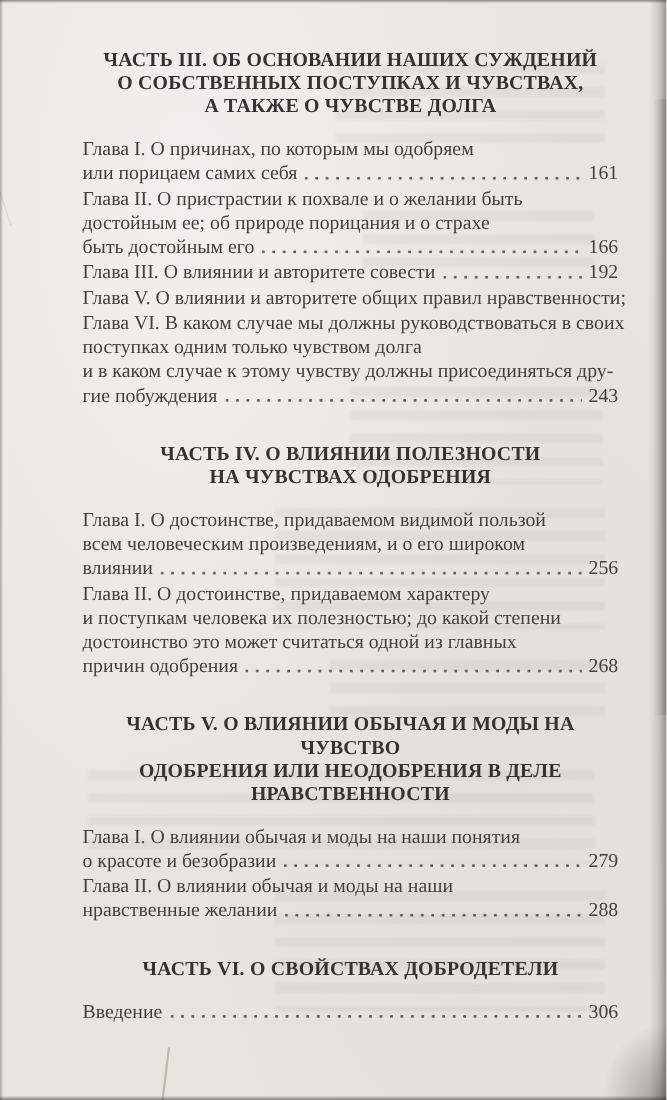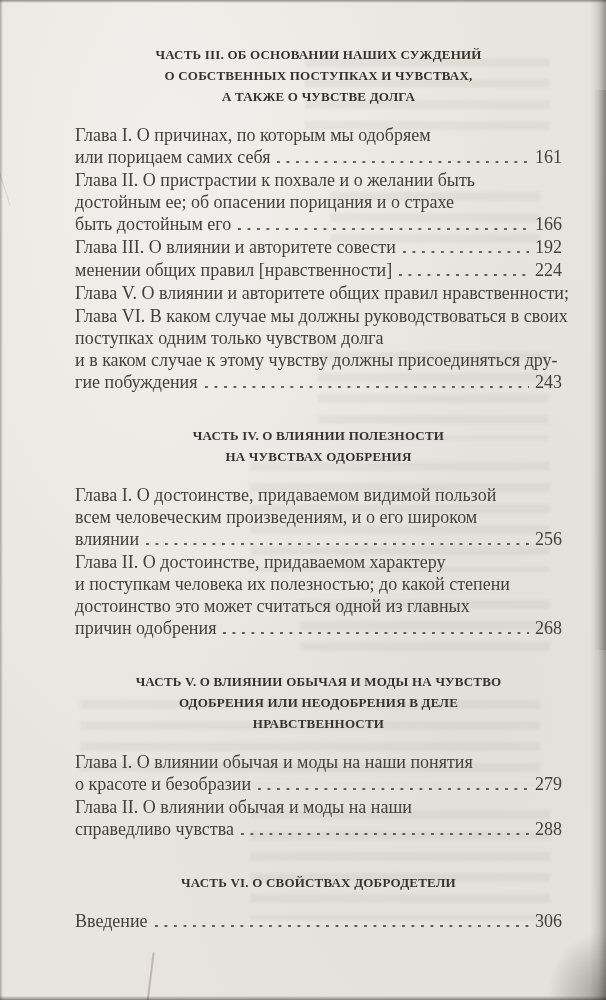--- a/index.html
+++ b/index.html
@@ -27,21 +27,21 @@
     position: absolute;
     left: 75px;
     top: 44px;
     width: 487px;
   }
   .section { margin-top: 32px; }
   .section:first-child { margin-top: 0; }
   .part-heading {
     text-align: center;
     font-weight: bold;
-    font-size: 13px;
+    font-size: 18px;
     line-height: 21px;
     letter-spacing: 0.2px;
     color: var(--heading-ink, #353230);
     margin-bottom: 17px;
   }
   .entry { margin-bottom: 1px; }
   .entry-line {
     font-size: 18px;
     line-height: 22px;
     color: var(--ink, #44413c);
@@ -124,40 +124,35 @@
         <div class="entry">
           <div class="entry-line"><span class="line-text">Глава I. О причинах, по которым мы одобряем</span></div>
           <div class="entry-line last">
             <span class="line-text">или порицаем самих себя</span>
             <span class="leader"></span>
             <span class="pagenum">161</span>
           </div>
         </div>
         <div class="entry">
           <div class="entry-line"><span class="line-text">Глава II. О пристрастии к похвале и о желании быть</span></div>
-          <div class="entry-line"><span class="line-text">достойным ее; об опасении порицания и о страхе</span></div>
+          <div class="entry-line"><span class="line-text">достойным ее; об природе порицания и о страхе</span></div>
           <div class="entry-line last">
             <span class="line-text">быть достойным его</span>
             <span class="leader"></span>
             <span class="pagenum">166</span>
           </div>
         </div>
         <div class="entry">
           <div class="entry-line last">
             <span class="line-text">Глава III. О влиянии и авторитете совести</span>
             <span class="leader"></span>
             <span class="pagenum">192</span>
           </div>
         </div>
         <div class="entry">
-          <div class="entry-line last">
-            <span class="line-text">менении общих правил [нравственности]</span>
-            <span class="leader"></span>
-            <span class="pagenum">224</span>
-          </div>
         </div>
         <div class="entry">
           <div class="entry-line"><span class="line-text">Глава V. О влиянии и авторитете общих правил нравственности;</span></div>
         </div>
         <div class="entry">
           <div class="entry-line"><span class="line-text">Глава VI. В каком случае мы должны руководствоваться в своих</span></div>
           <div class="entry-line"><span class="line-text">поступках одним только чувством долга</span></div>
           <div class="entry-line"><span class="line-text">и в каком случае к этому чувству должны присоединяться дру-</span></div>
           <div class="entry-line last">
             <span class="line-text">гие побуждения</span>
@@ -201,21 +196,21 @@
           <div class="entry-line"><span class="line-text">Глава I. О влиянии обычая и моды на наши понятия</span></div>
           <div class="entry-line last">
             <span class="line-text">о красоте и безобразии</span>
             <span class="leader"></span>
             <span class="pagenum">279</span>
           </div>
         </div>
         <div class="entry">
           <div class="entry-line"><span class="line-text">Глава II. О влиянии обычая и моды на наши</span></div>
           <div class="entry-line last">
-            <span class="line-text">справедливо чувства</span>
+            <span class="line-text">нравственные желании</span>
             <span class="leader"></span>
             <span class="pagenum">288</span>
           </div>
         </div>
       </section>
       <section class="section">
         <div class="part-heading">
           <div>ЧАСТЬ VI. О СВОЙСТВАХ ДОБРОДЕТЕЛИ</div>
         </div>
         <div class="entry">

